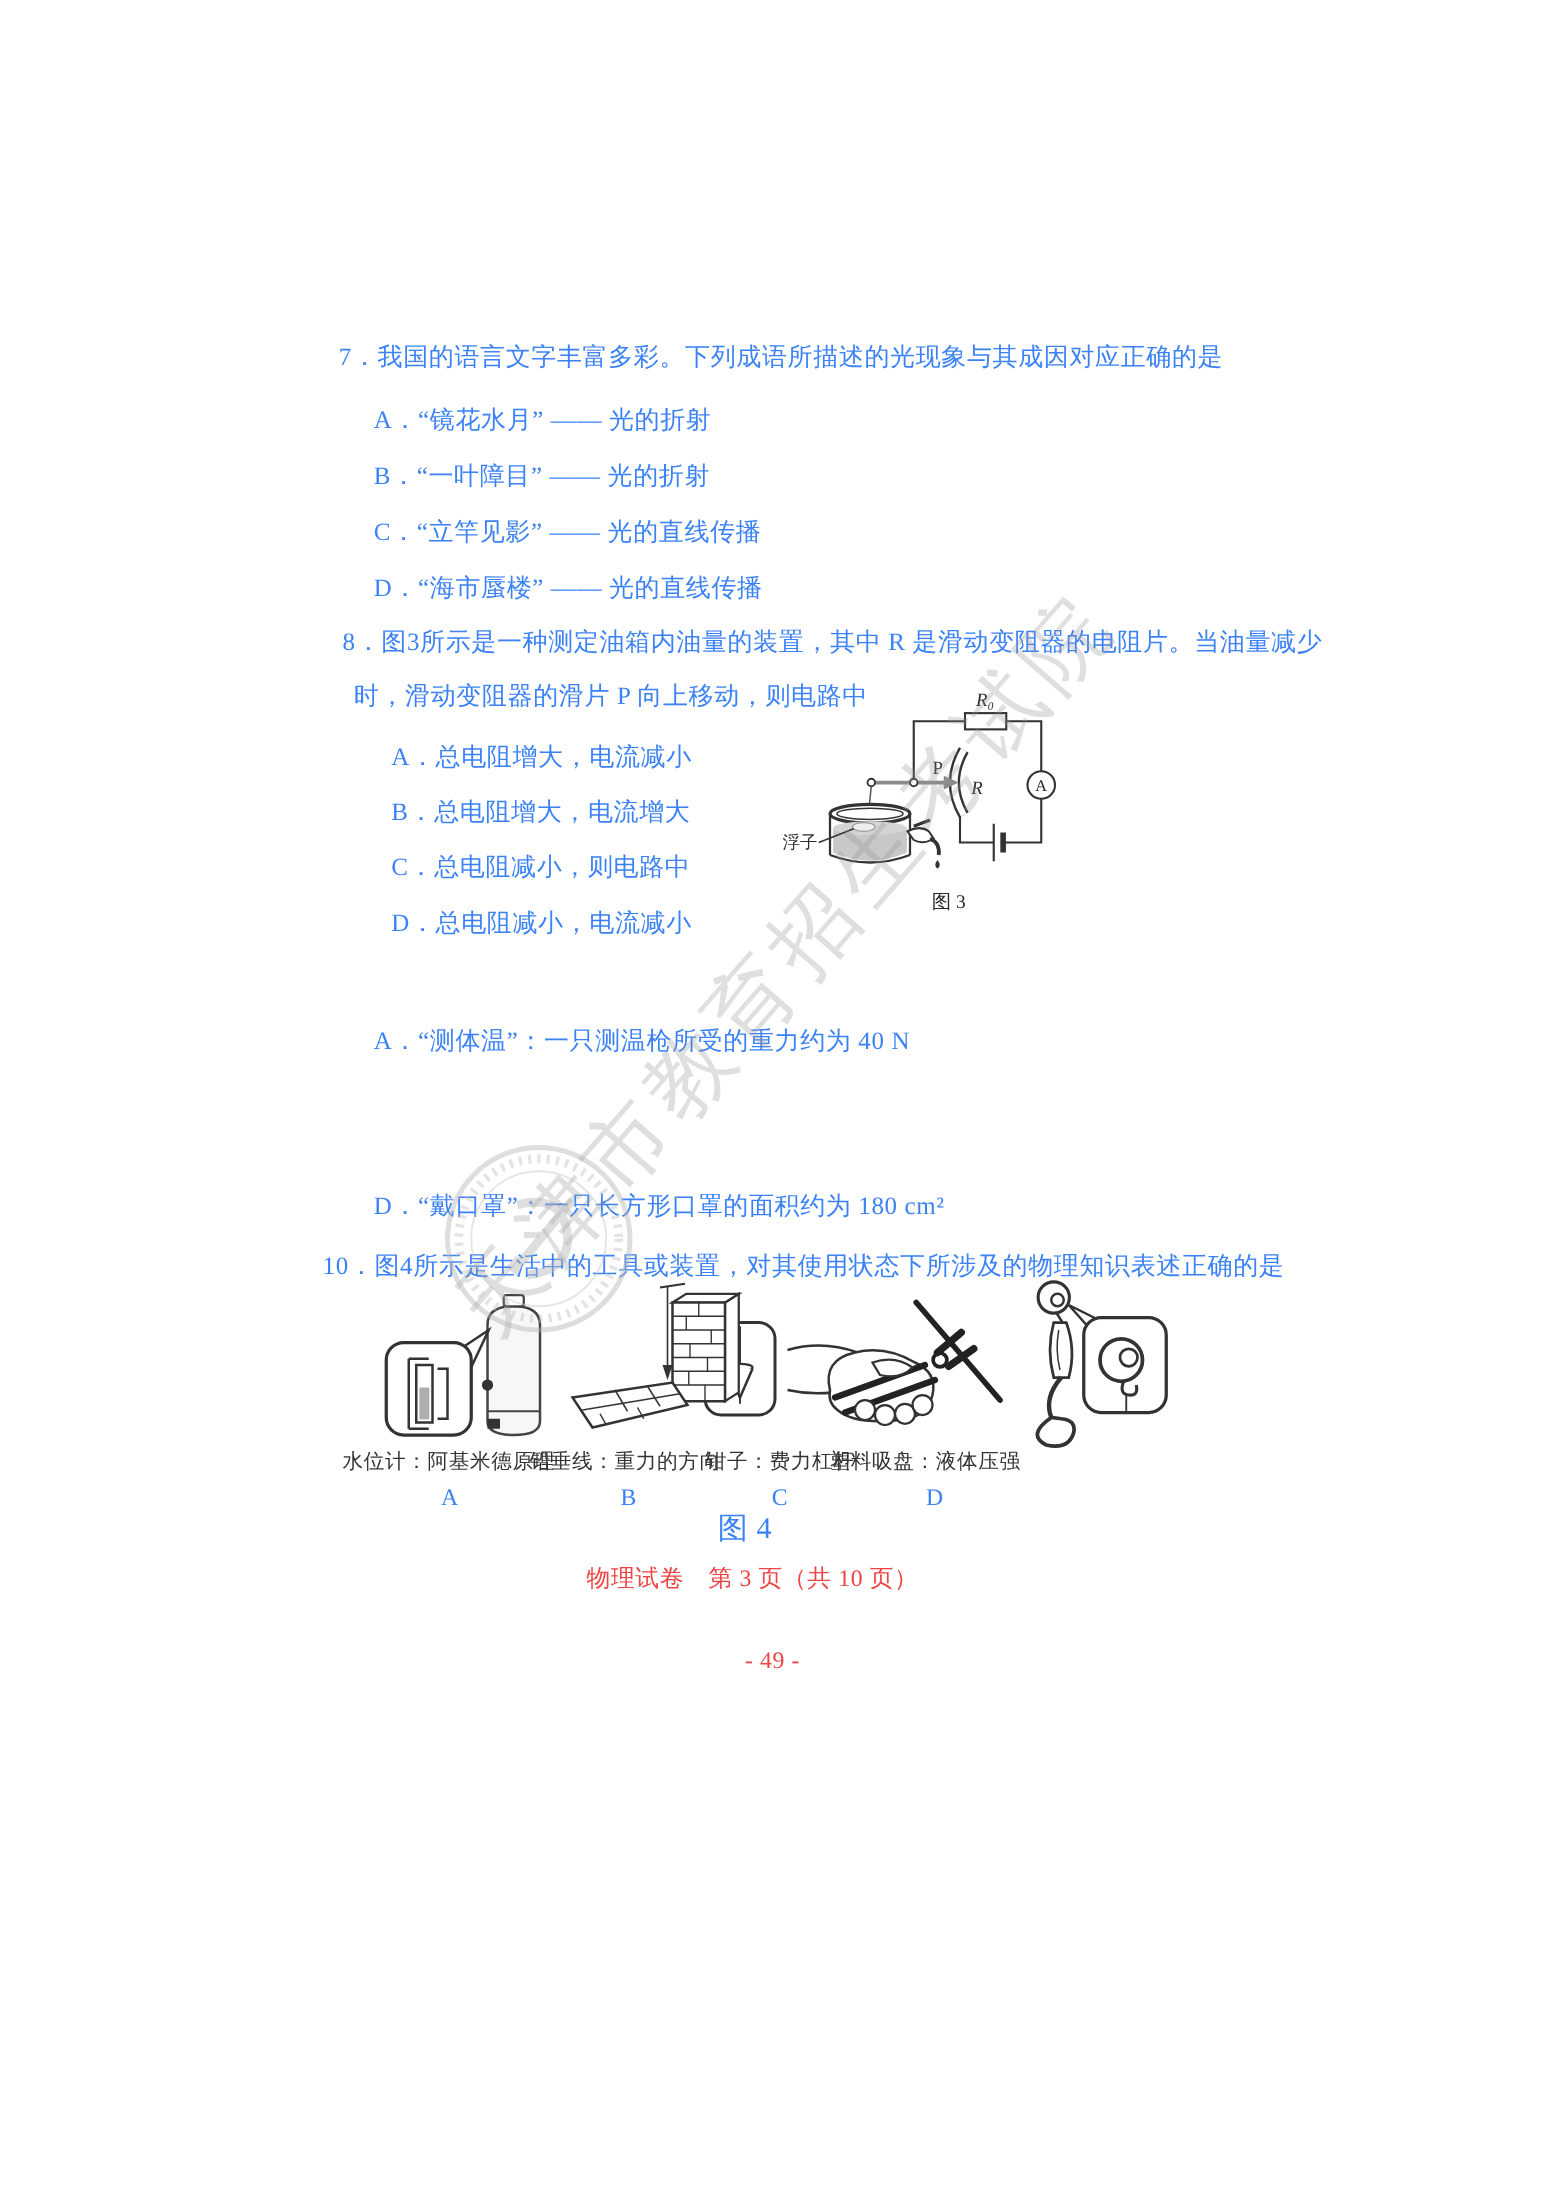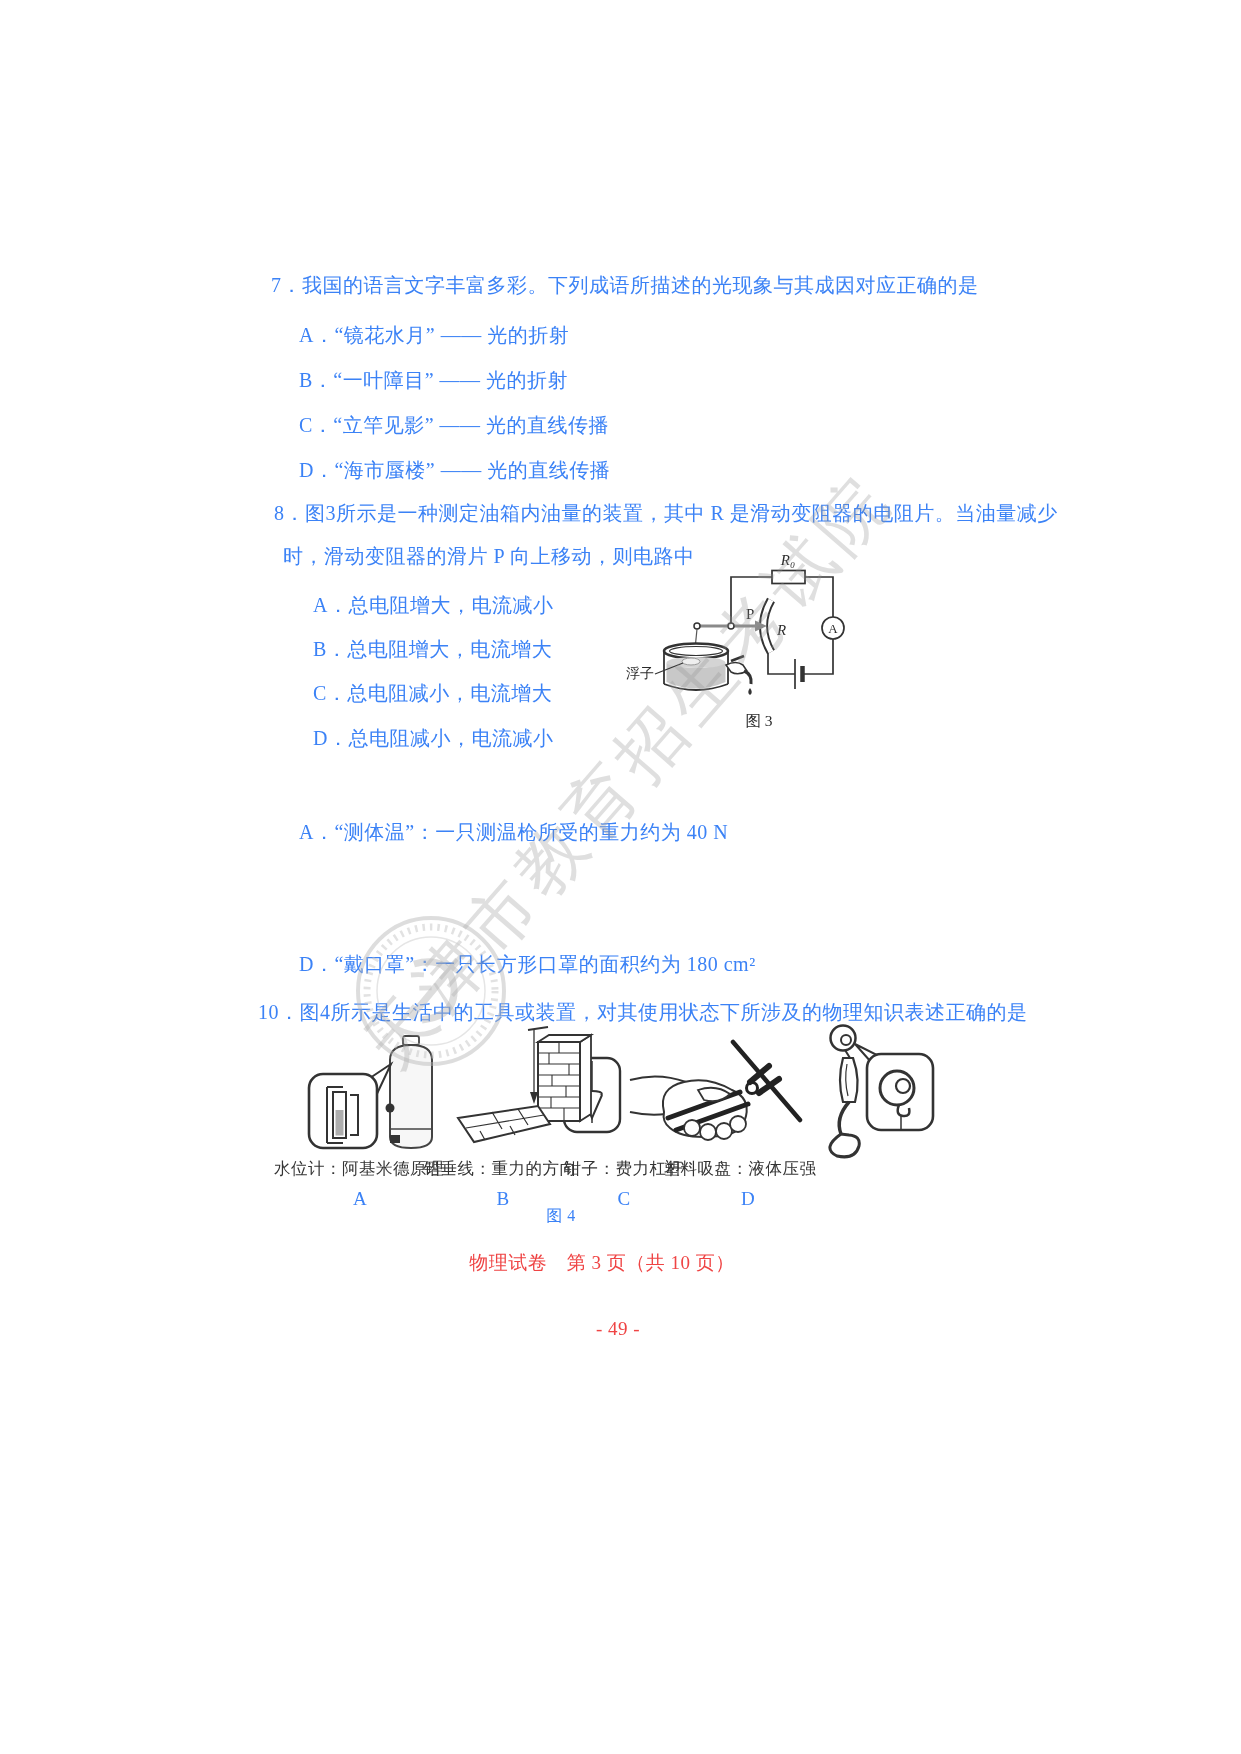--- a/index.html
+++ b/index.html
@@ -4,21 +4,21 @@
 <style>
   html,body{margin:0;padding:0;}
   body{width:1241px;height:1754px;background:#ffffff;
        font-family:"Liberation Serif","DejaVu Serif",serif;}
   .page{position:relative;width:1241px;height:1754px;overflow:hidden;background:#fff;}
   .line{position:absolute;white-space:nowrap;font-size:20px;color:#3b82f6;
         letter-spacing:0.5px;z-index:2;}
   .ctr{transform:translateX(-50%);}
   .cap{font-size:16.5px;color:#333;font-weight:500;}
   .letter{font-size:19px;}
-  .figcap{font-size:16px;}
+  .figcap{font-size:24px;margin-left:35px;}
   .footer{font-size:19px;color:#ef4444;}
   .abs{position:absolute;z-index:2;}
   svg text{fill:#2b2b2b;font-family:"Liberation Serif","DejaVu Serif",serif;}
   .watermark{position:absolute;left:379px;top:1012px;font-size:68px;letter-spacing:8px;
      color:rgba(150,150,150,0.30);transform:rotate(-48.9deg);transform-origin:0 50%;
      white-space:nowrap;z-index:3;pointer-events:none;font-family:"Liberation Serif","DejaVu Serif",serif;}
   .seal{position:absolute;left:352px;top:912px;z-index:3;pointer-events:none;}
 </style>
 </head>
 <body>
@@ -40,21 +40,21 @@
   <div class="line" style="left:271px;top:272px">7．我国的语言文字丰富多彩。下列成语所描述的光现象与其成因对应正确的是</div>
   <div class="line" style="left:299px;top:322px">A．“镜花水月” —— 光的折射</div>
   <div class="line" style="left:299px;top:367px">B．“一叶障目” —— 光的折射</div>
   <div class="line" style="left:299px;top:412px">C．“立竿见影” —— 光的直线传播</div>
   <div class="line" style="left:299px;top:457px">D．“海市蜃楼” —— 光的直线传播</div>
 
   <div class="line" style="left:274px;top:500px">8．图3所示是一种测定油箱内油量的装置，其中 R 是滑动变阻器的电阻片。当油量减少</div>
   <div class="line" style="left:283px;top:543px">时，滑动变阻器的滑片 P 向上移动，则电路中</div>
   <div class="line" style="left:313px;top:592px">A．总电阻增大，电流减小</div>
   <div class="line" style="left:313px;top:636px">B．总电阻增大，电流增大</div>
-  <div class="line" style="left:313px;top:680px">C．总电阻减小，电流增大</div>
+  <div class="line" style="left:313px;top:680px">C．总电阻减小，则电路中</div>
   <div class="line" style="left:313px;top:725px">D．总电阻减小，电流减小</div>
 
   <svg class="abs" style="left:625px;top:545px" width="260" height="195" viewBox="0 0 260 195">
     <g stroke="#333" stroke-width="1.7" fill="none">
       <path d="M106 81 V32 H147"></path>
       <rect x="147" y="25.5" width="33" height="13" fill="#fff"></rect>
       <path d="M180 32 H208 V72"></path>
       <circle cx="208" cy="83" r="11" fill="#fff"></circle>
       <path d="M208 94 V129 H177.5"></path>
       <path d="M170 129 H143 V107"></path>

